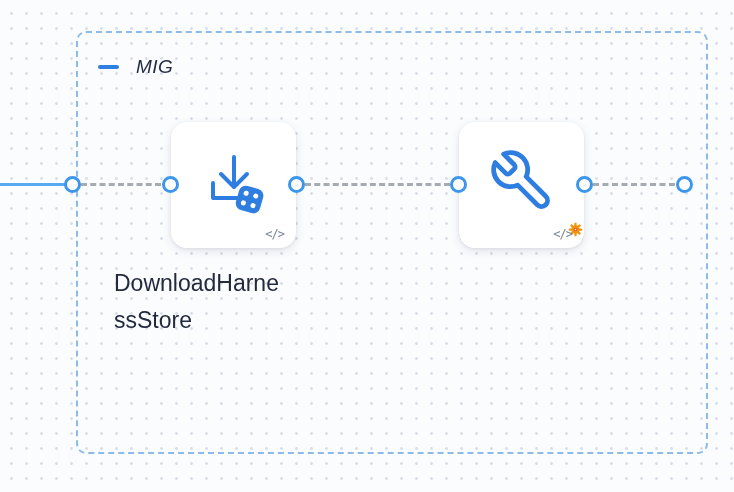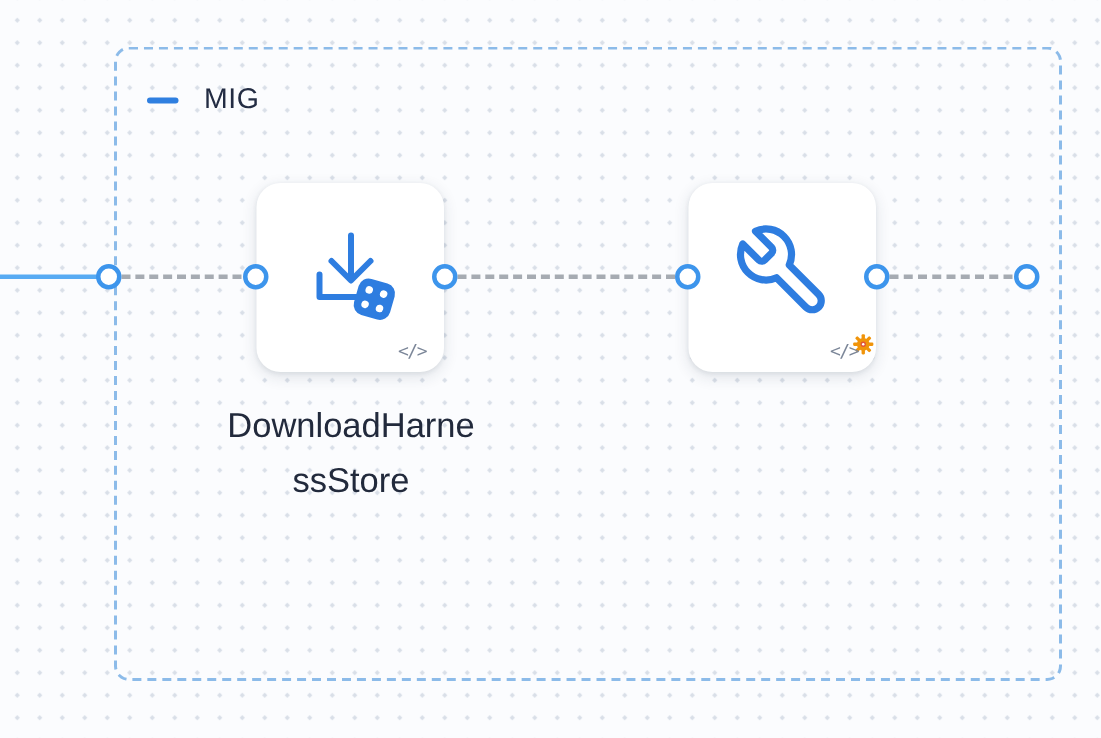--- a/index.html
+++ b/index.html
@@ -41,20 +41,21 @@
     width: 21px; height: 4px;
     border-radius: 2px;
     background: #2f7fe0;
     cursor: pointer;
   }
   .group-label {
     font-size: 19px;
     font-weight: 500;
     color: #232c43;
     letter-spacing: 0.4px;
+    font-style: italic;
   }
 
   
   .line-solid {
     position: absolute;
     left: 0; top: 183px;
     width: 72px; height: 3px;
     background: #58abf3;
     z-index: 2;
   }
@@ -118,21 +119,21 @@
     font-size: 12px;
     letter-spacing: -1px;
     color: #7b8698;
     user-select: none;
   }
 
   .node-label {
     position: absolute;
     top: 265px;
     width: 240px;
-    text-align: center;
+    text-align: left;
     font-size: 23px;
     line-height: 37px;
     font-weight: 500;
     color: #222a3c;
     white-space: pre-line;
     z-index: 3;
   }
   .label-1 { left: 114px; }
   .label-2 { left: 402px; }
 </style>

